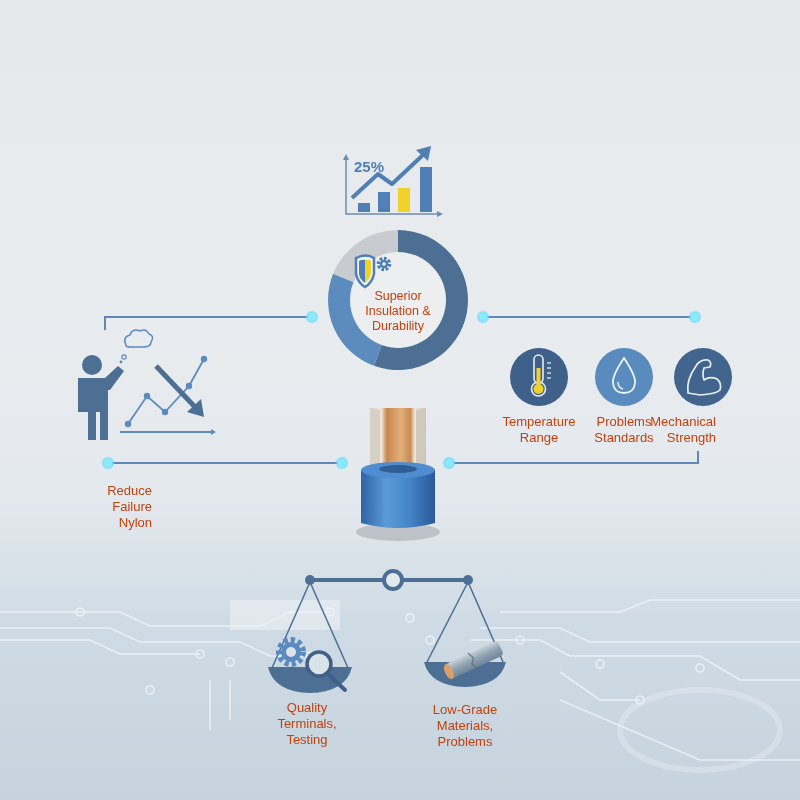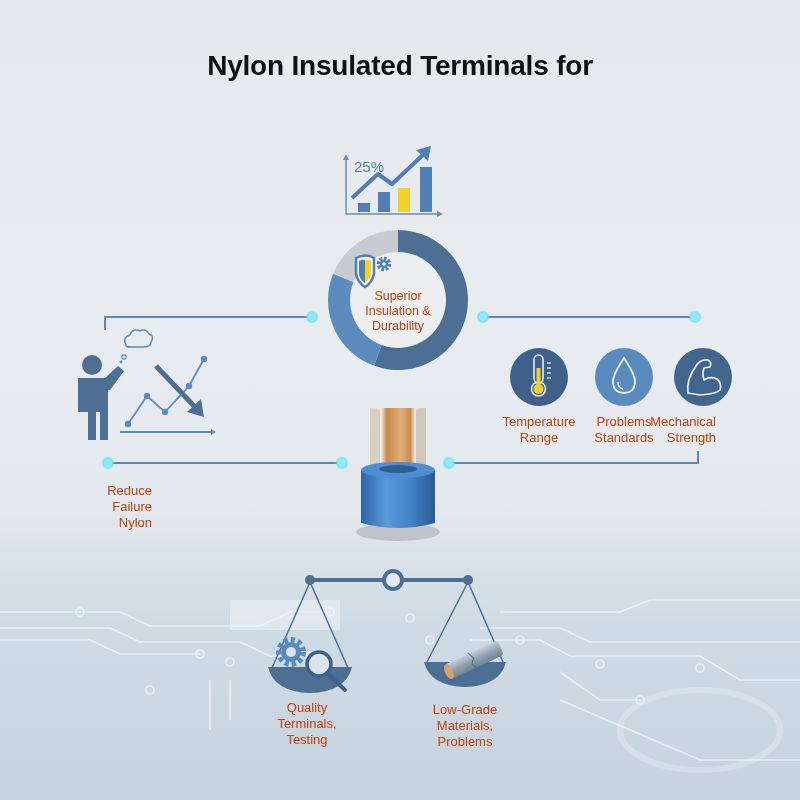--- a/index.html
+++ b/index.html
@@ -203,24 +203,23 @@
     <path d="M327 673 L345 690" stroke="#3f6189" stroke-width="4" stroke-linecap="round"></path>
   </g>
   <g transform="translate(448 672) rotate(-25)">
     <rect x="0" y="-8" width="58" height="16" rx="4" fill="url(#tubeGrad)"></rect>
     <ellipse cx="1" cy="0" rx="4" ry="8" fill="#d9a06a"></ellipse>
     <path d="M26 -9 L29 -2 L25 3 L28 9" stroke="#5b6b78" stroke-width="1" fill="none"></path>
   </g>
 </svg>
 
 <div class="title">
-  <div>Nylon Insulated Terminals for</div>
-</div>
-
-<div class="abs" style="left:354px; top:158px; font-size:15px; color:#4f7fb5; font-weight:normal;">25%</div>
+</div>
+
+<div class="abs" style="left:354px; top:158px; font-size:15px; color:#4f7fb5; font-weight:bold;">25%</div>
 
 <div class="label" style="left:348px; top:289px; width:100px; font-size:12.5px; line-height:15px;">
   <span>Superior</span>
   <span>Insulation &amp;</span>
   <span>Durability</span>
 </div>
 
 <div class="label" style="left:62px; top:483px; width:90px;text-align:right;">
   <span>Reduce</span>
   <span>Failure</span>

